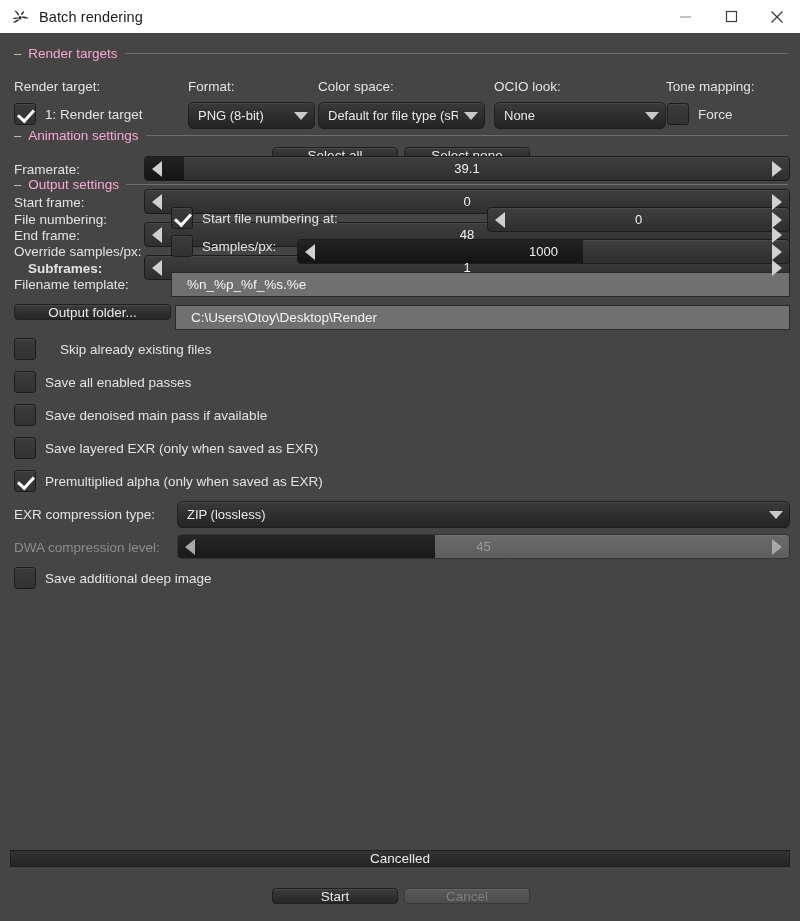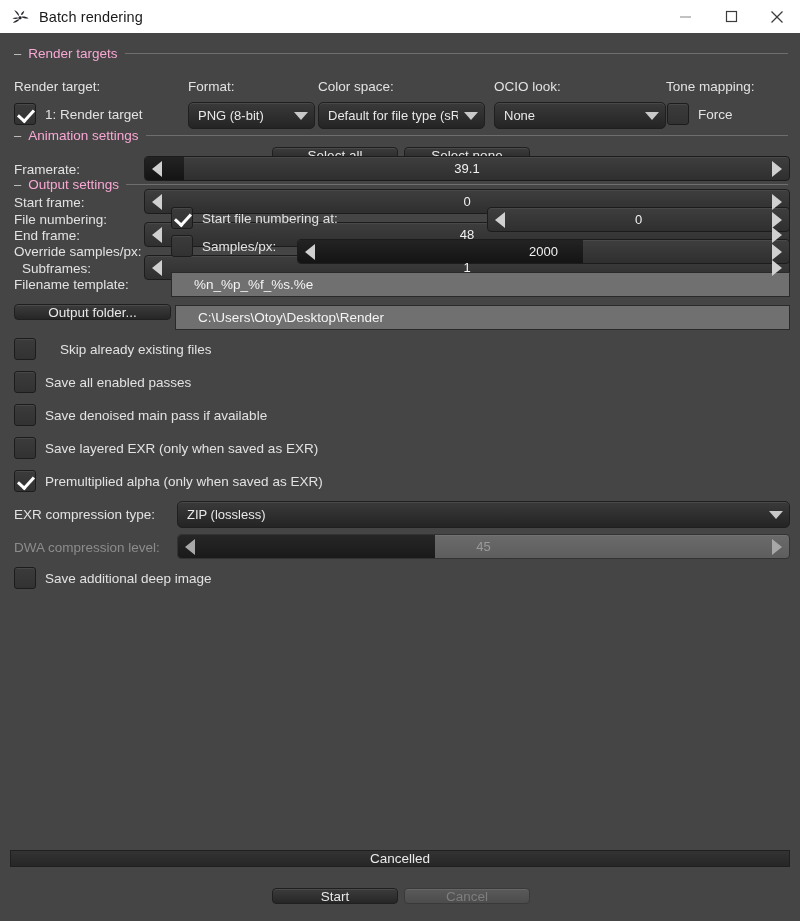--- a/index.html
+++ b/index.html
@@ -204,21 +204,21 @@
   .slider.disabled .sval { color: #9a9a9a; }
   .slider.disabled { background: linear-gradient(#6a6a6a, #5e5e5e); border-color: #333; }
   .slider.disabled .fill { background: linear-gradient(#262626, #1a1a1a); }
 
   
   .tinput {
     height: 25px;
     background: #707070;
     border: 1px solid #2a2a2a;
     display: flex; align-items: center;
-    padding: 0 22px;
+    padding: 0 15px;
     color: #f4f4f4;
     font-size: 13.5px;
     overflow: hidden;
     white-space: nowrap;
   }
 
   
   .statusbar {
     height: 17px;
     border: 1px solid #1f1f1f;
@@ -348,21 +348,21 @@
     </div>
 
     <div class="abs lbl" style="left:4px; top:101px;">End frame:</div>
     <div class="abs slider" style="left:134px; top:95px; width:646px;">
       <span class="fill" style="width:0%"></span>
       <span class="sarrow left"></span>
       <span class="sval">48</span>
       <span class="sarrow right"></span>
     </div>
 
-    <div class="abs lbl" style="left:12px; top:134px;">Subframes:</div>
+    <div class="abs lbl" style="left:18px; top:134px;font-weight:bold;">Subframes:</div>
     <div class="abs slider" style="left:134px; top:128px; width:646px;">
       <span class="fill" style="width:0%"></span>
       <span class="sarrow left"></span>
       <span class="sval">1</span>
       <span class="sarrow right"></span>
     </div>
   </div>
 
   <div class="group" style="margin-top:33px;">
     <div class="group-head">
@@ -384,21 +384,21 @@
     </div>
 
     <div class="abs lbl" style="left:4px; top:68px;">Override samples/px:</div>
     <div class="abs row" style="left:161px; top:59px; gap:9px;">
       <span class="cb"></span>
       <span class="lbl">Samples/px:</span>
     </div>
     <div class="abs slider" style="left:287px; top:63px; width:493px;">
       <span class="fill" style="width:58%"></span>
       <span class="sarrow left"></span>
-      <span class="sval">2000</span>
+      <span class="sval">1000</span>
       <span class="sarrow right"></span>
     </div>
 
     <div class="abs lbl" style="left:4px; top:101px;">Filename template:</div>
     <div class="abs tinput" style="left:161px; top:96px; width:619px;">%n_%p_%f_%s.%e</div>
 
     <div class="abs btn" style="left:4px; top:128px; width:157px;">Output folder...</div>
     <div class="abs tinput" style="left:165px; top:129px; width:615px;">C:\Users\Otoy\Desktop\Render</div>
 
     <div class="abs row" style="left:4px; top:162px; gap:24px;">

